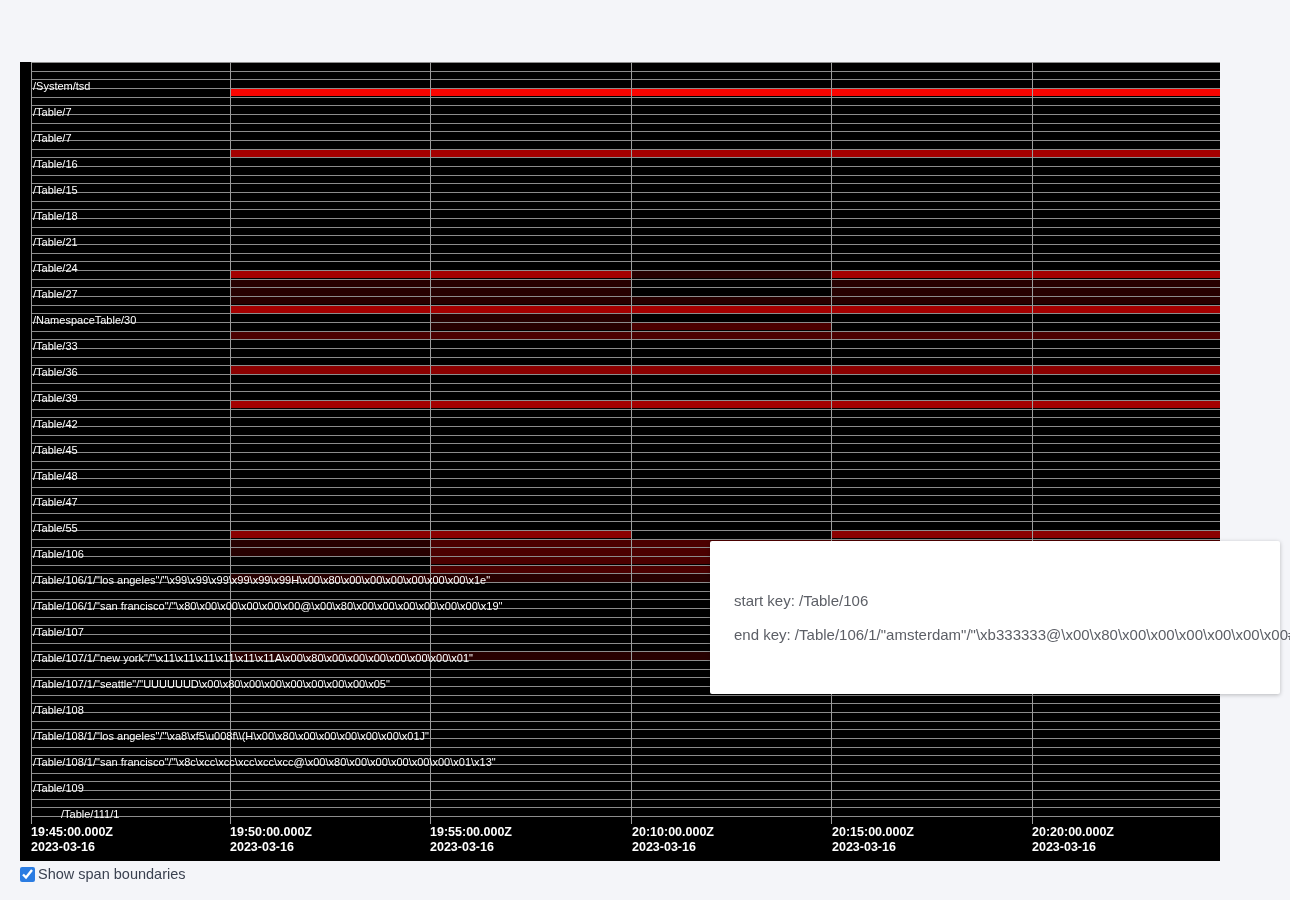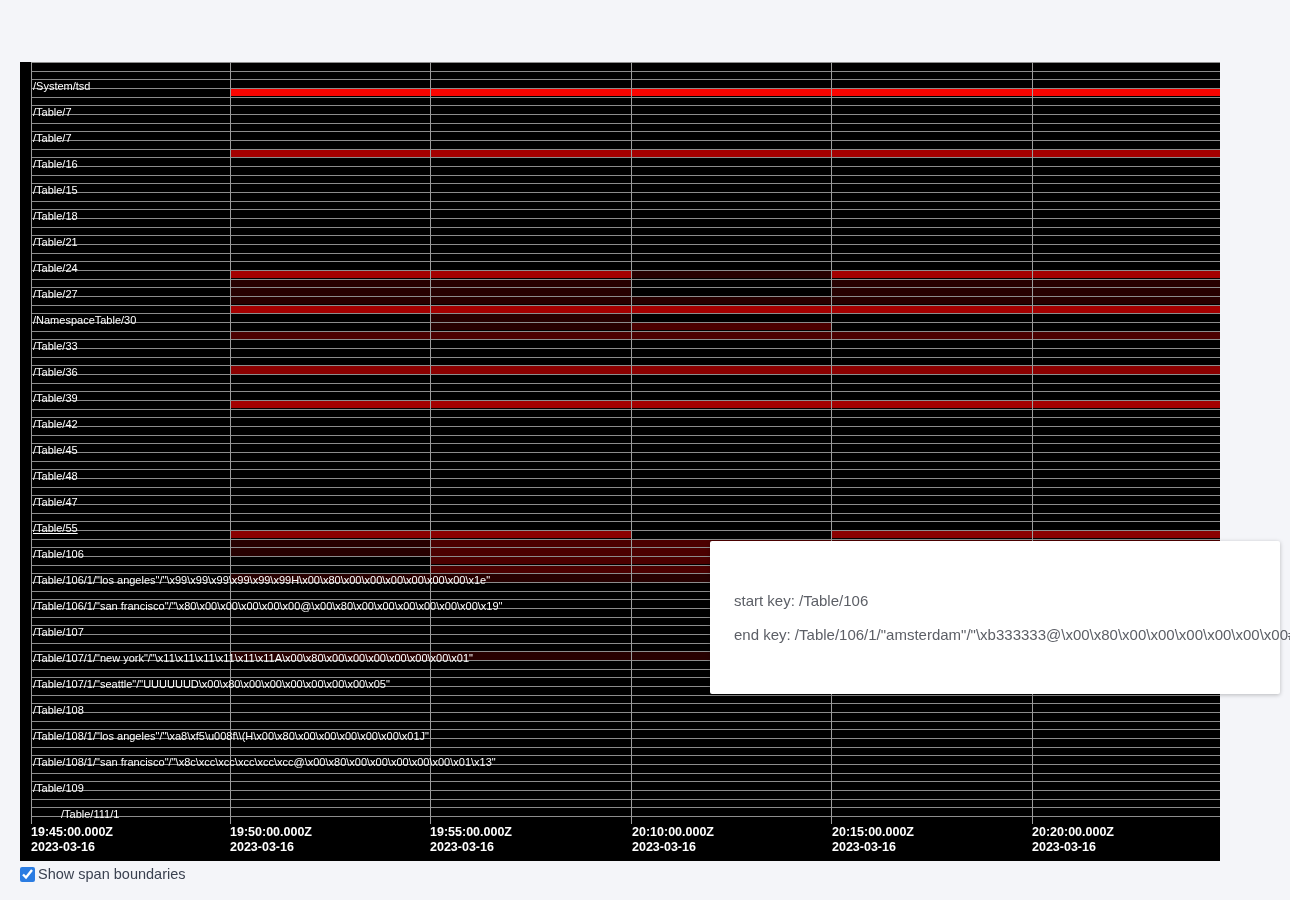--- a/index.html
+++ b/index.html
@@ -250,21 +250,21 @@
         <div class="span-label" style="top: 200.33px;">/Table/24</div>
         <div class="span-label" style="top: 226.33px;">/Table/27</div>
         <div class="span-label" style="top: 252.33px;">/NamespaceTable/30</div>
         <div class="span-label" style="top: 278.33px;">/Table/33</div>
         <div class="span-label" style="top: 304.33px;">/Table/36</div>
         <div class="span-label" style="top: 330.33px;">/Table/39</div>
         <div class="span-label" style="top: 356.33px;">/Table/42</div>
         <div class="span-label" style="top: 382.33px;">/Table/45</div>
         <div class="span-label" style="top: 408.33px;">/Table/48</div>
         <div class="span-label" style="top: 434.34px;">/Table/47</div>
-        <div class="span-label" style="top: 460.34px; text-decoration: underline;">/Table/55</div>
+        <div class="span-label" style="top: 460.34px;">/Table/55</div>
         <div class="span-label" style="top: 486.34px;">/Table/106</div>
         <div class="span-label" style="top: 512.34px;">/Table/106/1/"los angeles"/"\x99\x99\x99\x99\x99\x99H\x00\x80\x00\x00\x00\x00\x00\x00\x1e"</div>
         <div class="span-label" style="top: 538.34px;">/Table/106/1/"san francisco"/"\x80\x00\x00\x00\x00\x00@\x00\x80\x00\x00\x00\x00\x00\x00\x19"</div>
         <div class="span-label" style="top: 564.34px;">/Table/107</div>
         <div class="span-label" style="top: 590.34px;">/Table/107/1/"new york"/"\x11\x11\x11\x11\x11\x11A\x00\x80\x00\x00\x00\x00\x00\x00\x01"</div>
         <div class="span-label" style="top: 616.34px;">/Table/107/1/"seattle"/"UUUUUUD\x00\x80\x00\x00\x00\x00\x00\x00\x05"</div>
         <div class="span-label" style="top: 642.34px;">/Table/108</div>
         <div class="span-label" style="top: 668.34px;">/Table/108/1/"los angeles"/"\xa8\xf5\u008f\\(H\x00\x80\x00\x00\x00\x00\x00\x01J"</div>
         <div class="span-label" style="top: 694.34px;">/Table/108/1/"san francisco"/"\x8c\xcc\xcc\xcc\xcc\xcc@\x00\x80\x00\x00\x00\x00\x00\x01\x13"</div>
         <div class="span-label" style="top: 720.34px;">/Table/109</div>

